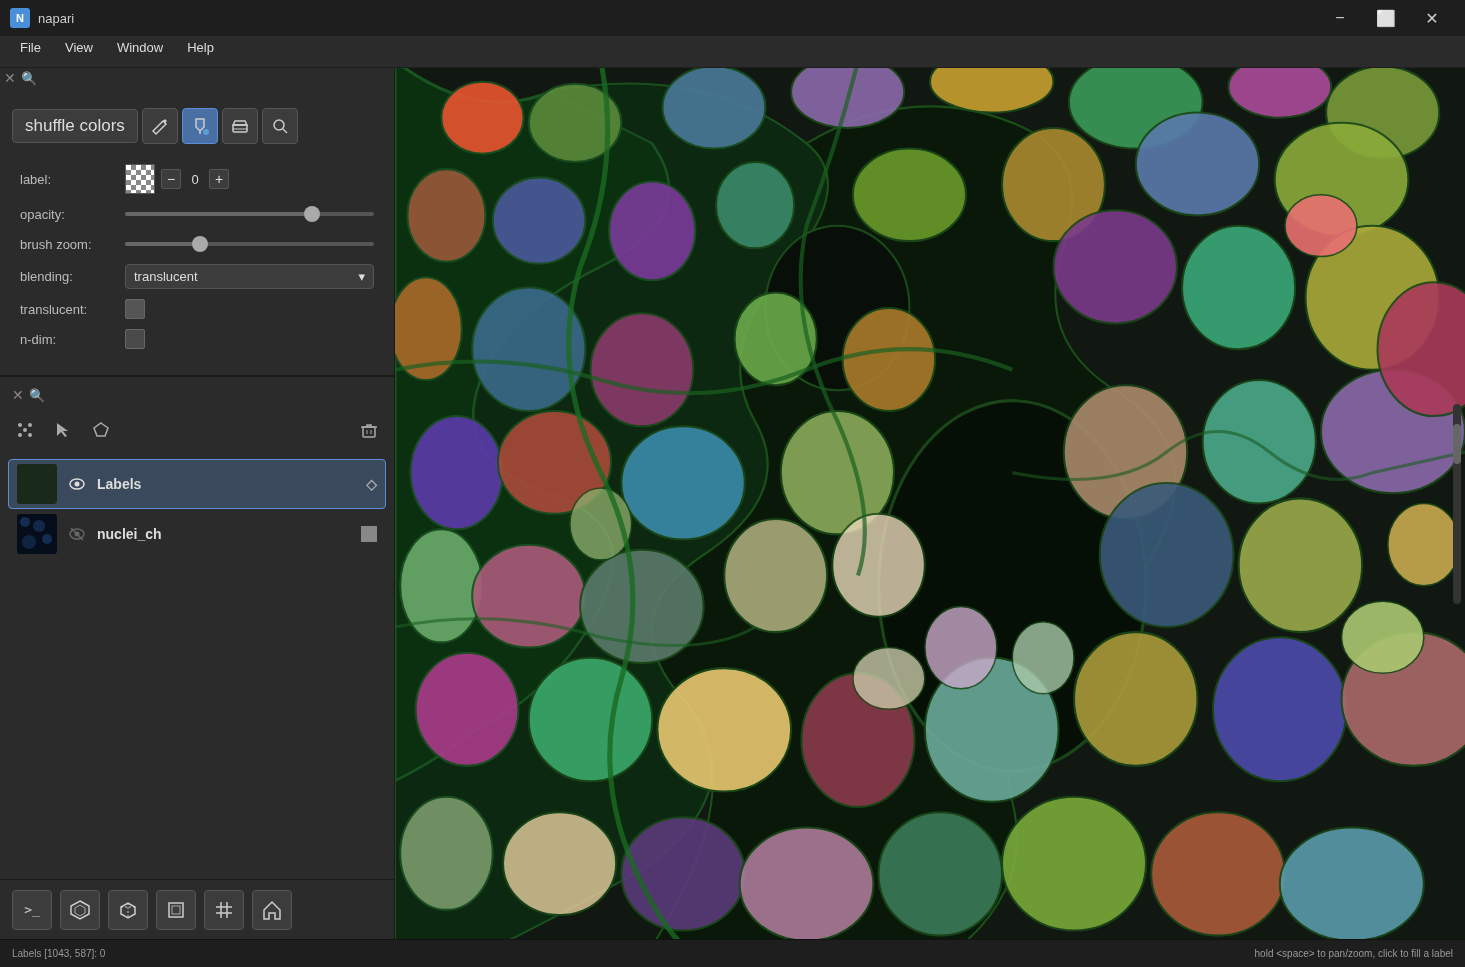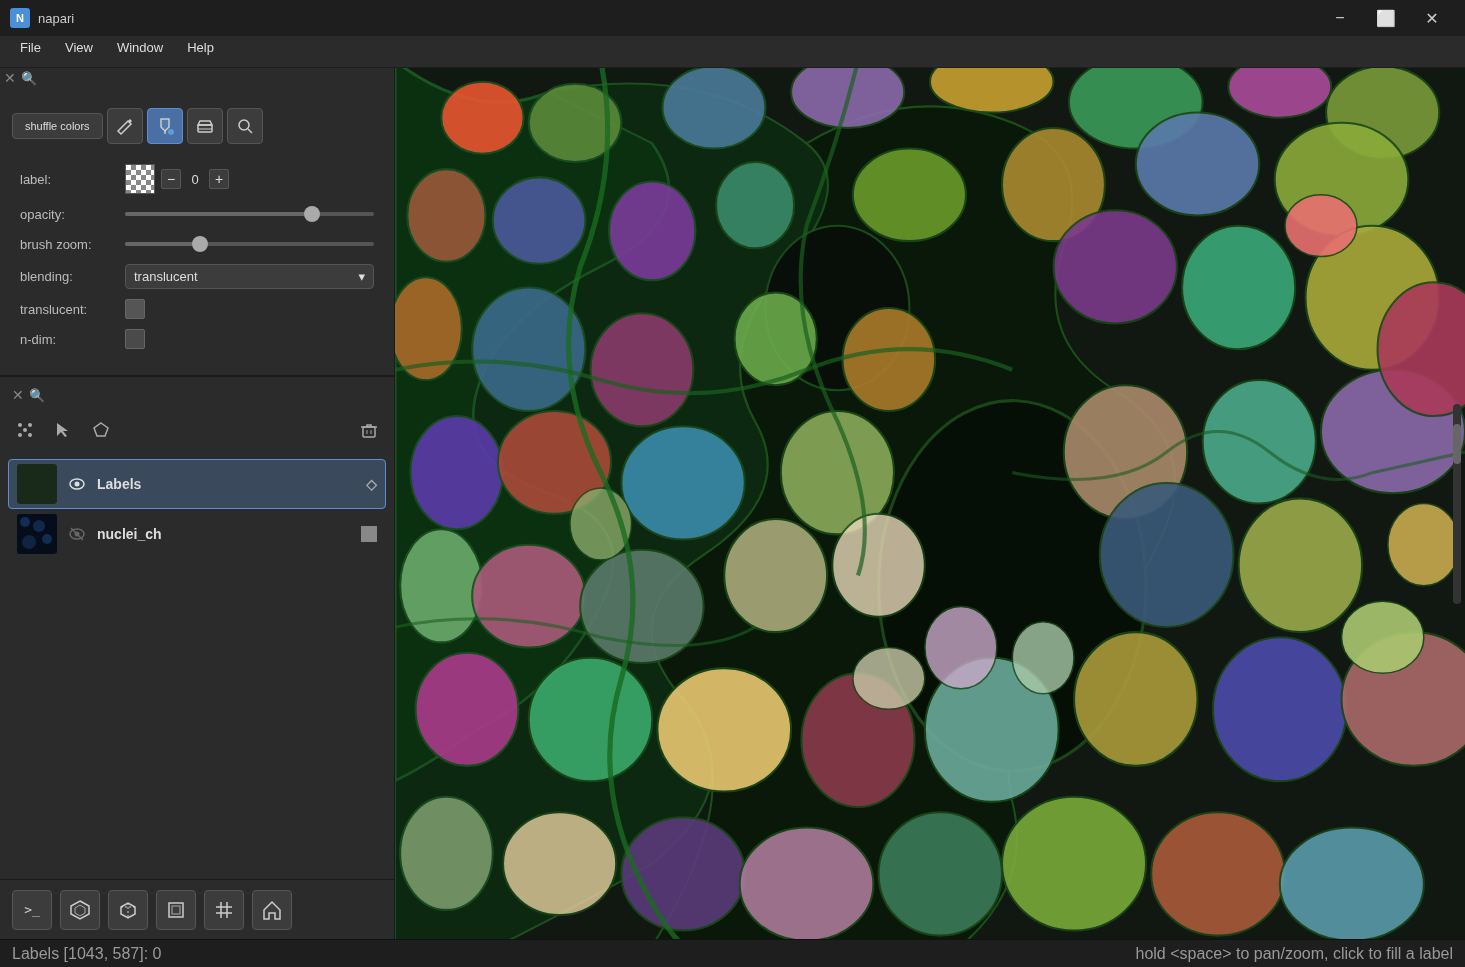--- a/index.html
+++ b/index.html
@@ -118,21 +118,21 @@
     }
     .tool-btn.active { background: #4a6fa5; border-color: #5a8fd8; }
 
     .shuffle-btn {
       background: #3c3c3c;
       border: 1px solid #555;
       border-radius: 4px;
       color: #ddd;
       cursor: pointer;
       padding: 6px 12px;
-      font-size: 11px;
+      font-size: 17px;
     }
 
     
     .props-section {
       padding: 8px 12px;
     }
     .prop-row {
       display: flex;
       align-items: center;
       margin-bottom: 10px;
@@ -328,21 +328,21 @@
 
     
     .status-bar {
       height: 28px;
       background: #1e1e1e;
       border-top: 1px solid #111;
       display: flex;
       align-items: center;
       padding: 0 12px;
       gap: 20px;
-      font-size: 16px;
+      font-size: 10px;
       color: #999;
       flex-shrink: 0;
     }
     .status-left { flex: 1; }
     .status-right { }
 
     
     .canvas-area {
       flex: 1;
       background: #1a1a1a;

